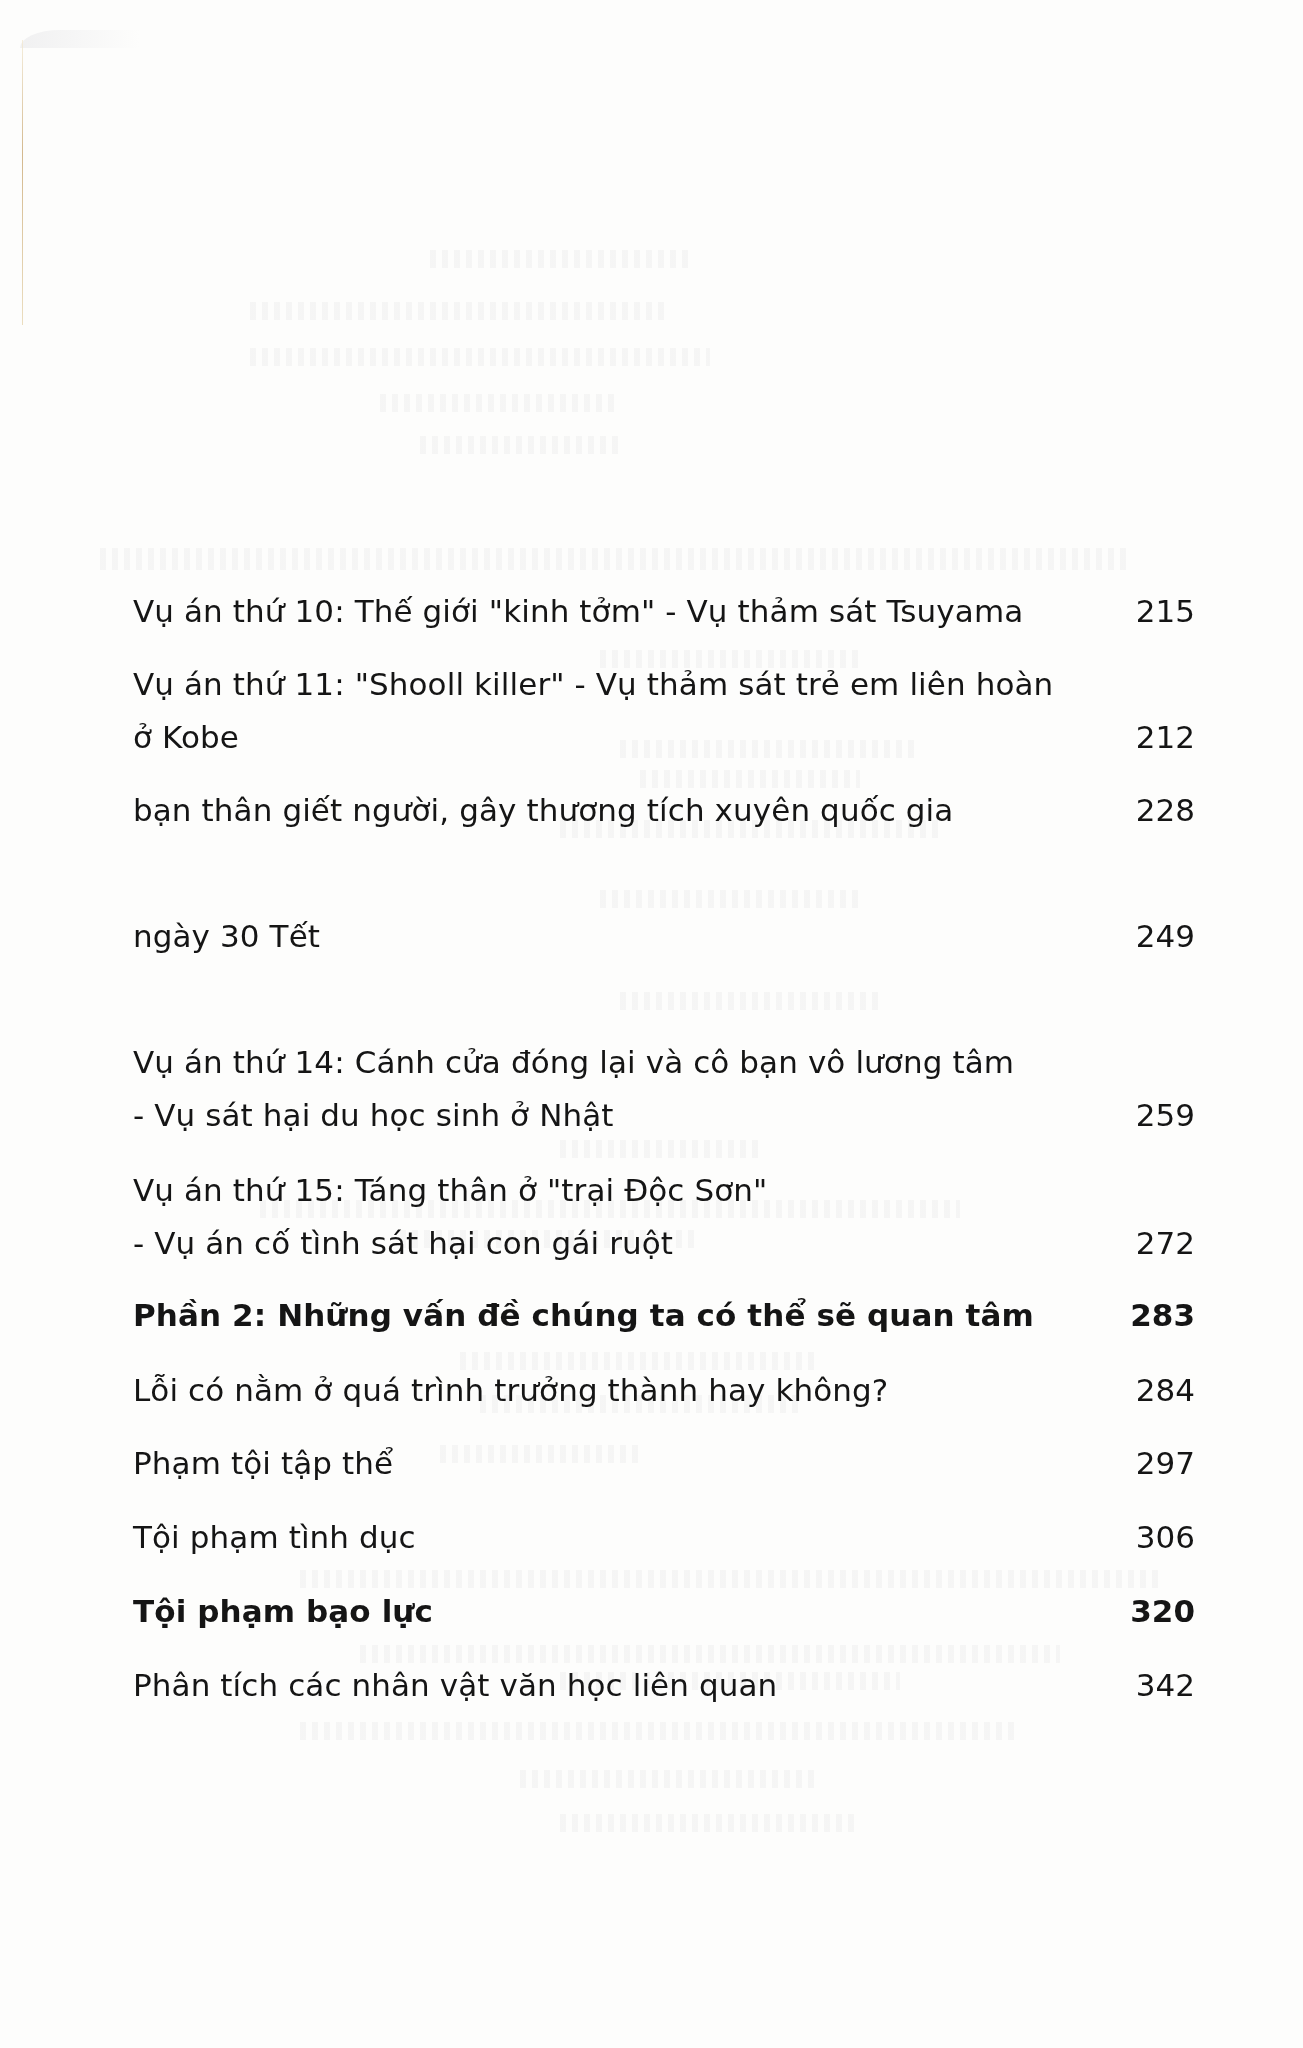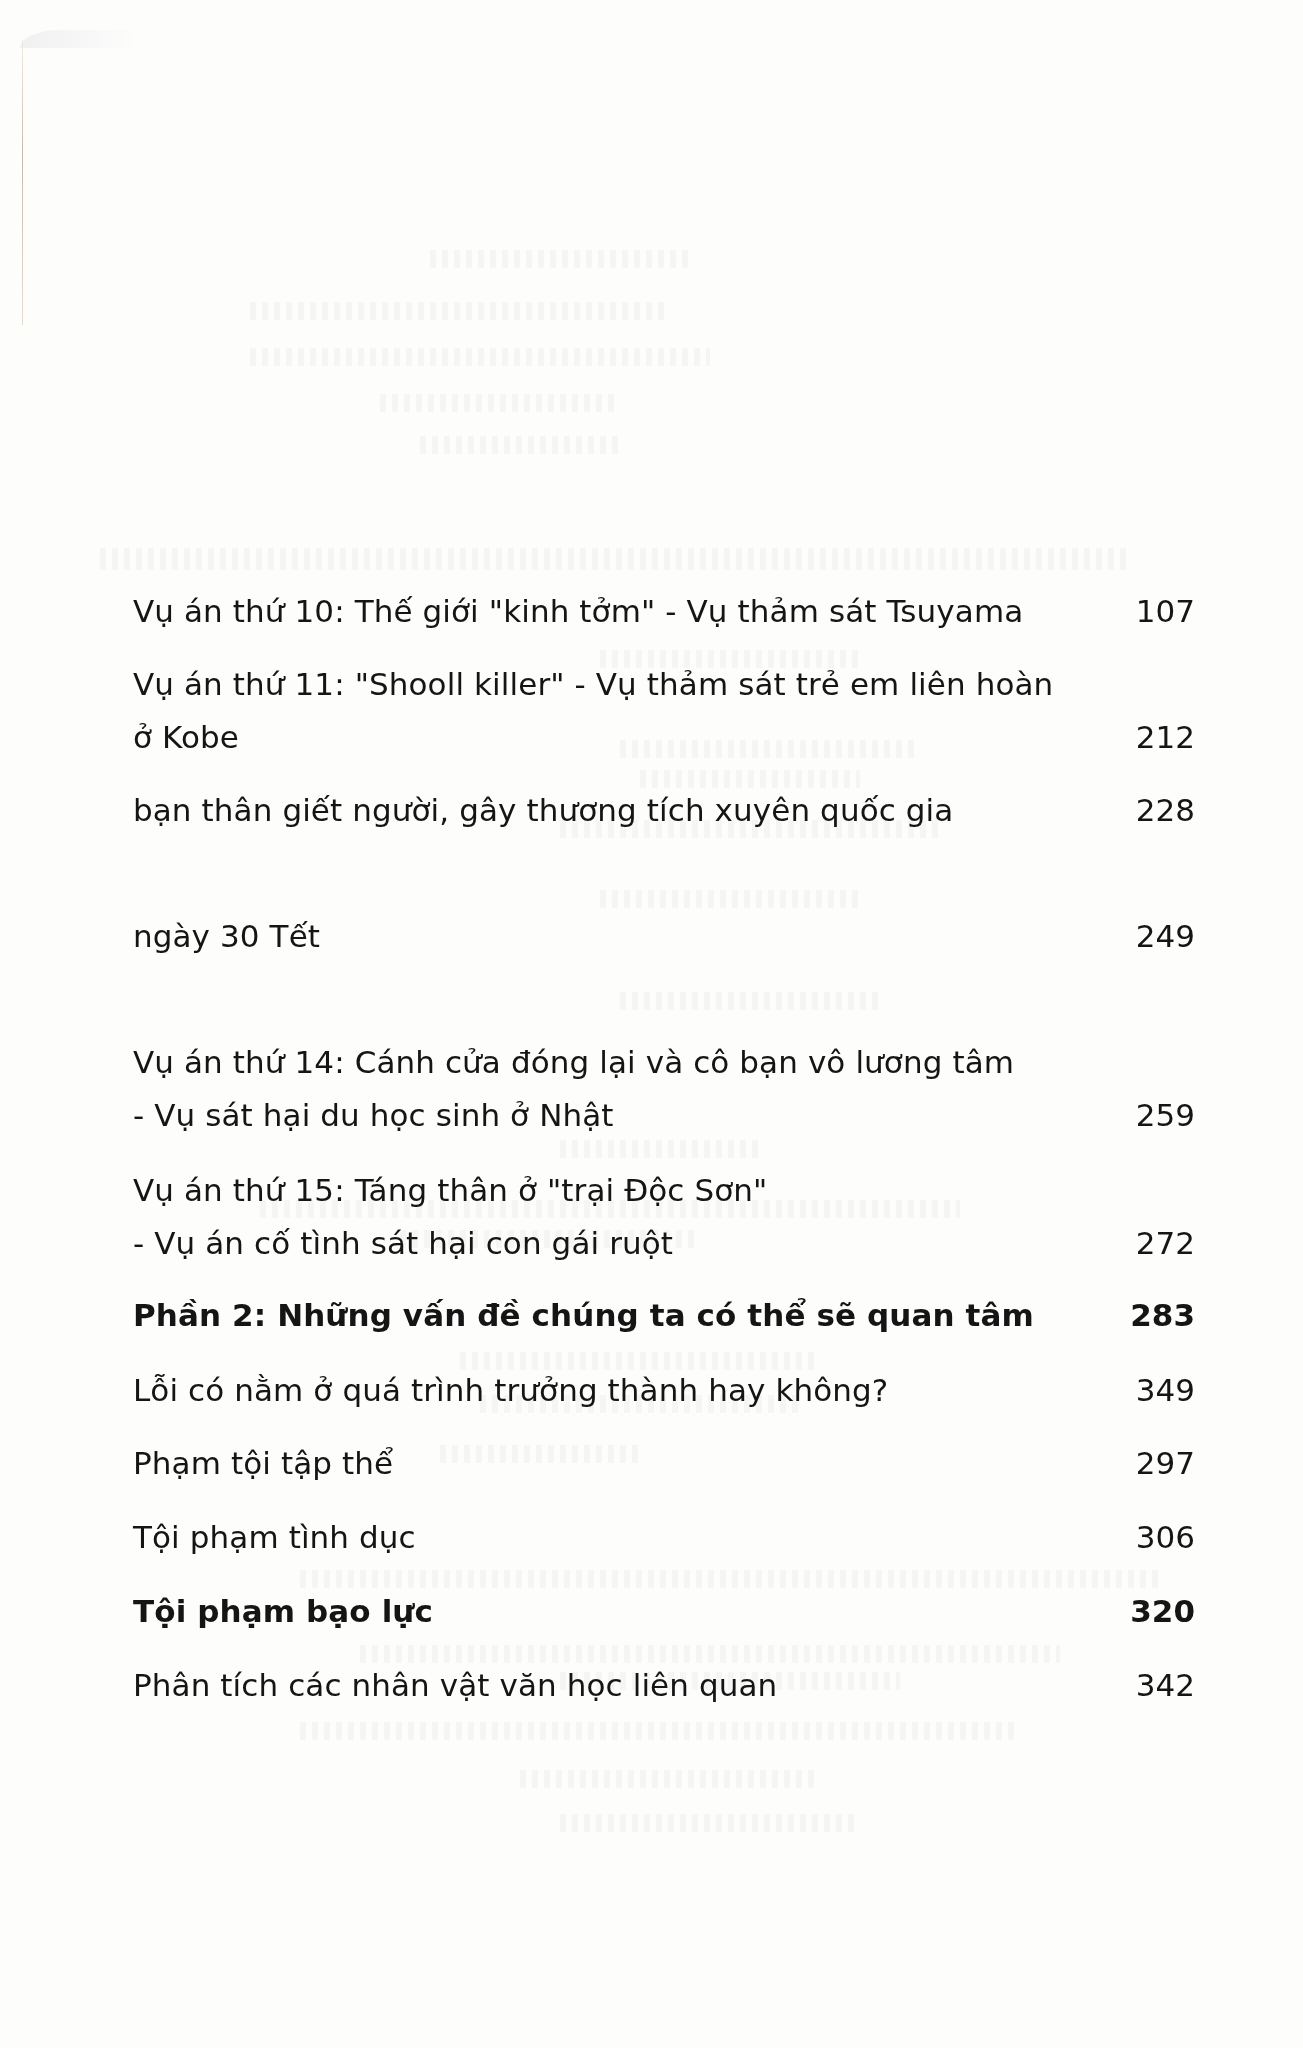--- a/index.html
+++ b/index.html
@@ -110,21 +110,21 @@
   <div style="left:560px; top:1672px; width:340px;"></div>
   <div style="left:300px; top:1722px; width:720px;"></div>
   <div style="left:520px; top:1770px; width:300px;"></div>
   <div style="left:560px; top:1814px; width:300px;"></div>
 </div>
 
 <div class="toc">
 
   <div class="entry" style="top:585px;">
     <span class="title-line">Vụ án thứ 10: Thế giới "kinh tởm" - Vụ thảm sát Tsuyama</span>
-    <span class="page-num">107</span>
+    <span class="page-num">215</span>
   </div>
 
   <div class="entry" style="top:658px;">
     <span class="title-line">Vụ án thứ 11: "Shooll killer" - Vụ thảm sát trẻ em liên hoàn</span>
     <span class="title-line">ở Kobe</span>
     <span class="page-num">212</span>
   </div>
 
   <div class="entry" style="top:784px;">
     <span class="title-line">bạn thân giết người, gây thương tích xuyên quốc gia</span>
@@ -148,21 +148,21 @@
     <span class="page-num">272</span>
   </div>
 
   <div class="entry bold" style="top:1289px;">
     <span class="title-line">Phần 2: Những vấn đề chúng ta có thể sẽ quan tâm</span>
     <span class="page-num">283</span>
   </div>
 
   <div class="entry" style="top:1364px;">
     <span class="title-line">Lỗi có nằm ở quá trình trưởng thành hay không?</span>
-    <span class="page-num">349</span>
+    <span class="page-num">284</span>
   </div>
 
   <div class="entry" style="top:1437px;">
     <span class="title-line">Phạm tội tập thể</span>
     <span class="page-num">297</span>
   </div>
 
   <div class="entry" style="top:1511px;">
     <span class="title-line">Tội phạm tình dục</span>
     <span class="page-num">306</span>

